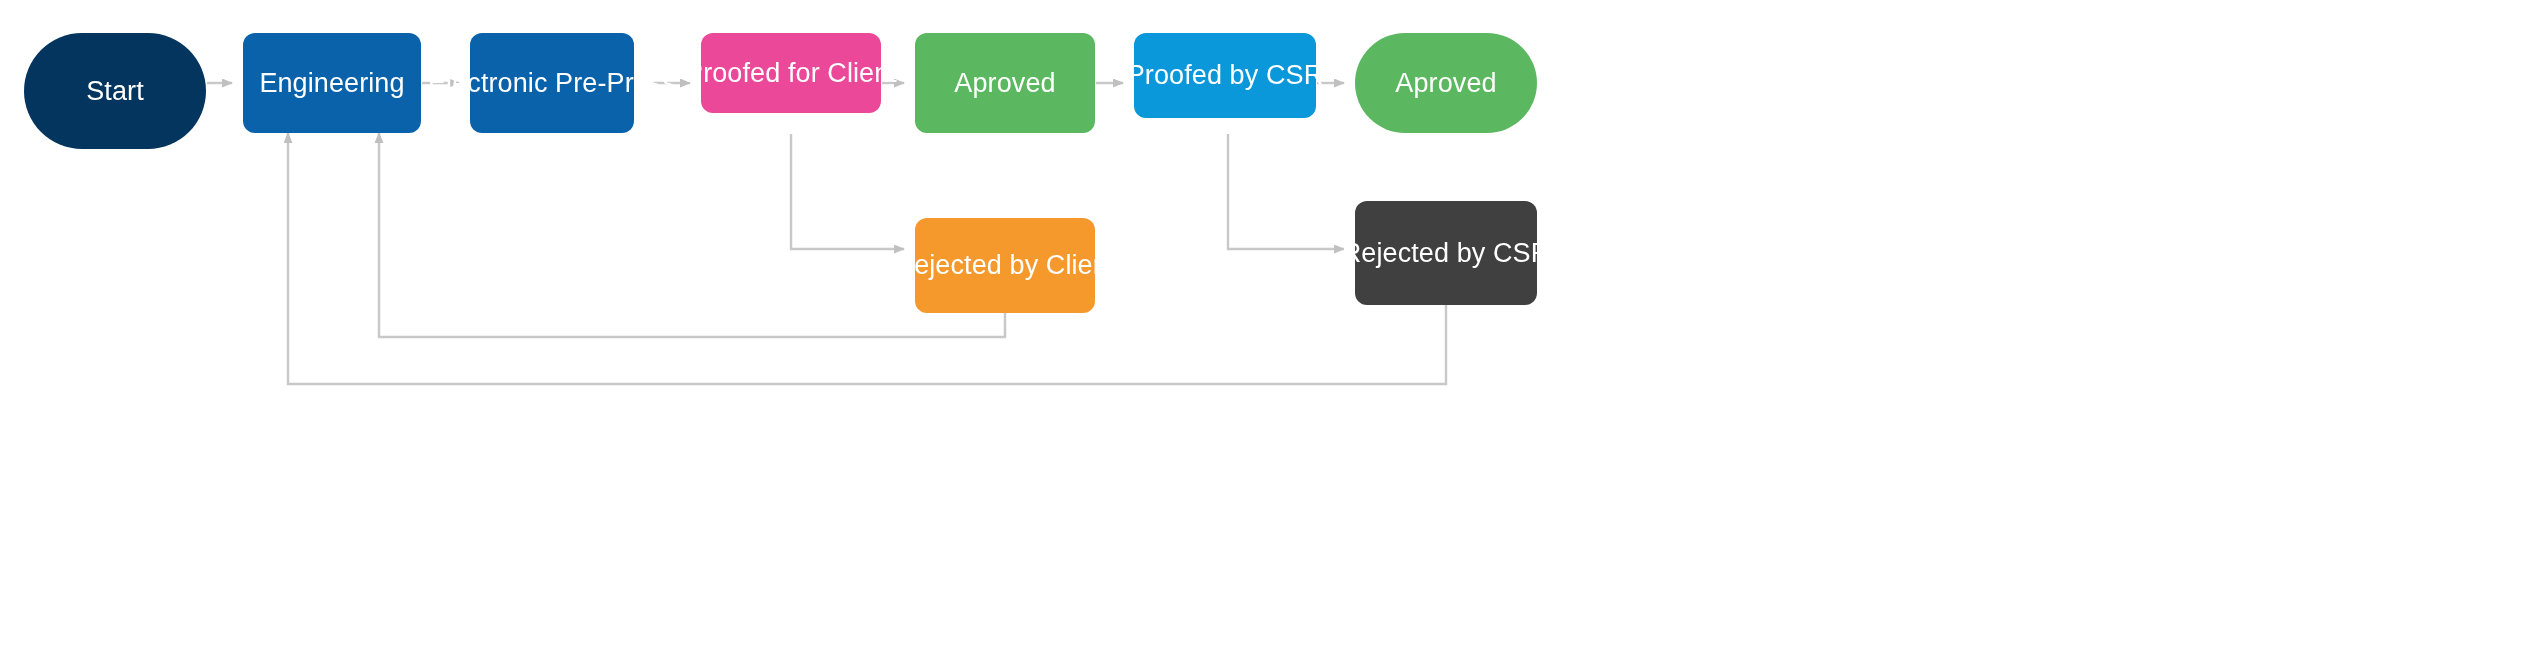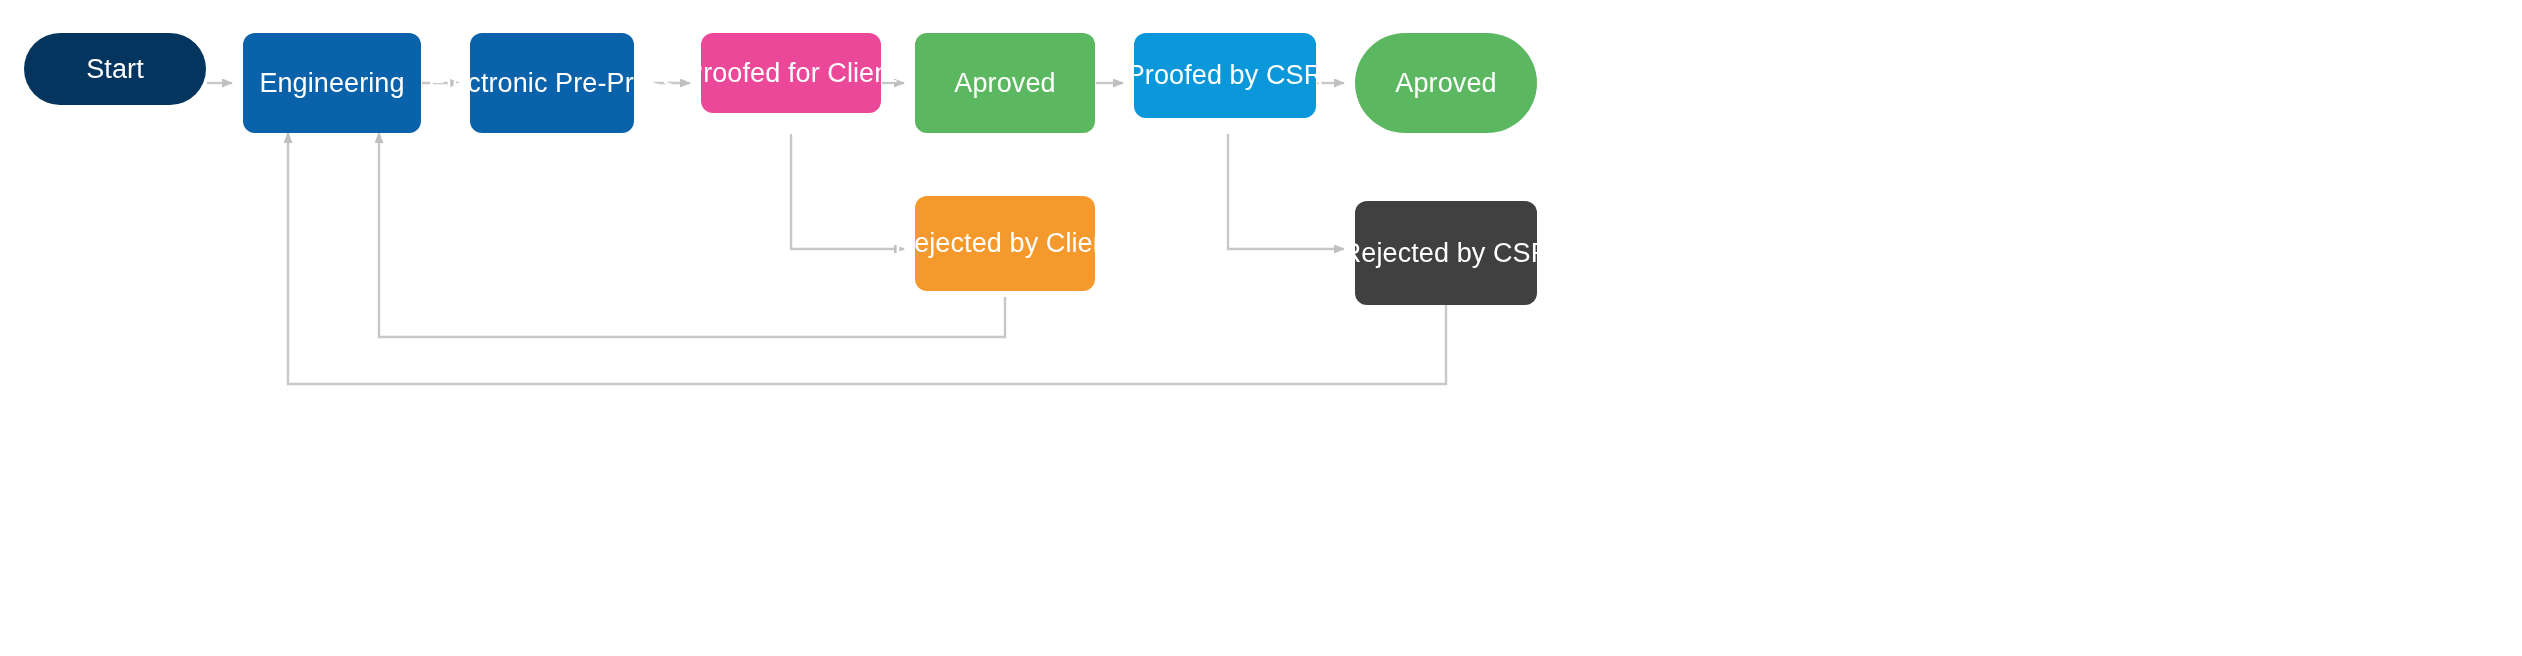--- a/index.html
+++ b/index.html
@@ -72,21 +72,21 @@
       <path d="M791,134 L791,249 L904,249" marker-end="url(#arrowhead)"></path>
 
       <path d="M1228,134 L1228,249 L1344,249" marker-end="url(#arrowhead)"></path>
 
       <path d="M1005,297 L1005,337 L379,337 L379,133" marker-end="url(#arrowhead)"></path>
 
       <path d="M1446,297 L1446,384 L288,384 L288,133" marker-end="url(#arrowhead)"></path>
     </g>
   </svg>
 
-  <div class="node stadium" style="left:24px; top:33px; width:182px; height:72px; background:#03355e;">
+  <div class="node stadium" style="left:24px; top:33px; width:182px; height:116px; background:#03355e;">
     <span class="node-label">Start</span>
   </div>
 
   <div class="node rect" style="left:243px; top:33px; width:178px; height:100px; background:#0a62ab;justify-content:center;">
     <span class="node-label">Engineering</span>
   </div>
 
   <div class="node rect" style="left:470px; top:33px; width:164px; height:100px; background:#0a62ab;">
     <span class="node-label">Electronic Pre-Press</span>
   </div>
@@ -100,21 +100,21 @@
   </div>
 
   <div class="node rect" style="left:1134px; top:33px; width:182px; height:85px; background:#0b98da;">
     <span class="node-label">Proofed by CSR</span>
   </div>
 
   <div class="node stadium" style="left:1355px; top:33px; width:182px; height:100px; background:#5cb860;">
     <span class="node-label">Aproved</span>
   </div>
 
-  <div class="node rect" style="left:915px; top:196px; width:180px; height:95px; background:#f6992d;">
+  <div class="node rect" style="left:915px; top:218px; width:180px; height:95px; background:#f6992d;">
     <span class="node-label">Rejected by Client</span>
   </div>
 
   <div class="node rect" style="left:1355px; top:201px; width:182px; height:104px; background:#404040;">
     <span class="node-label">Rejected by CSR</span>
   </div>
 
 </div>
 
 </body></html>

